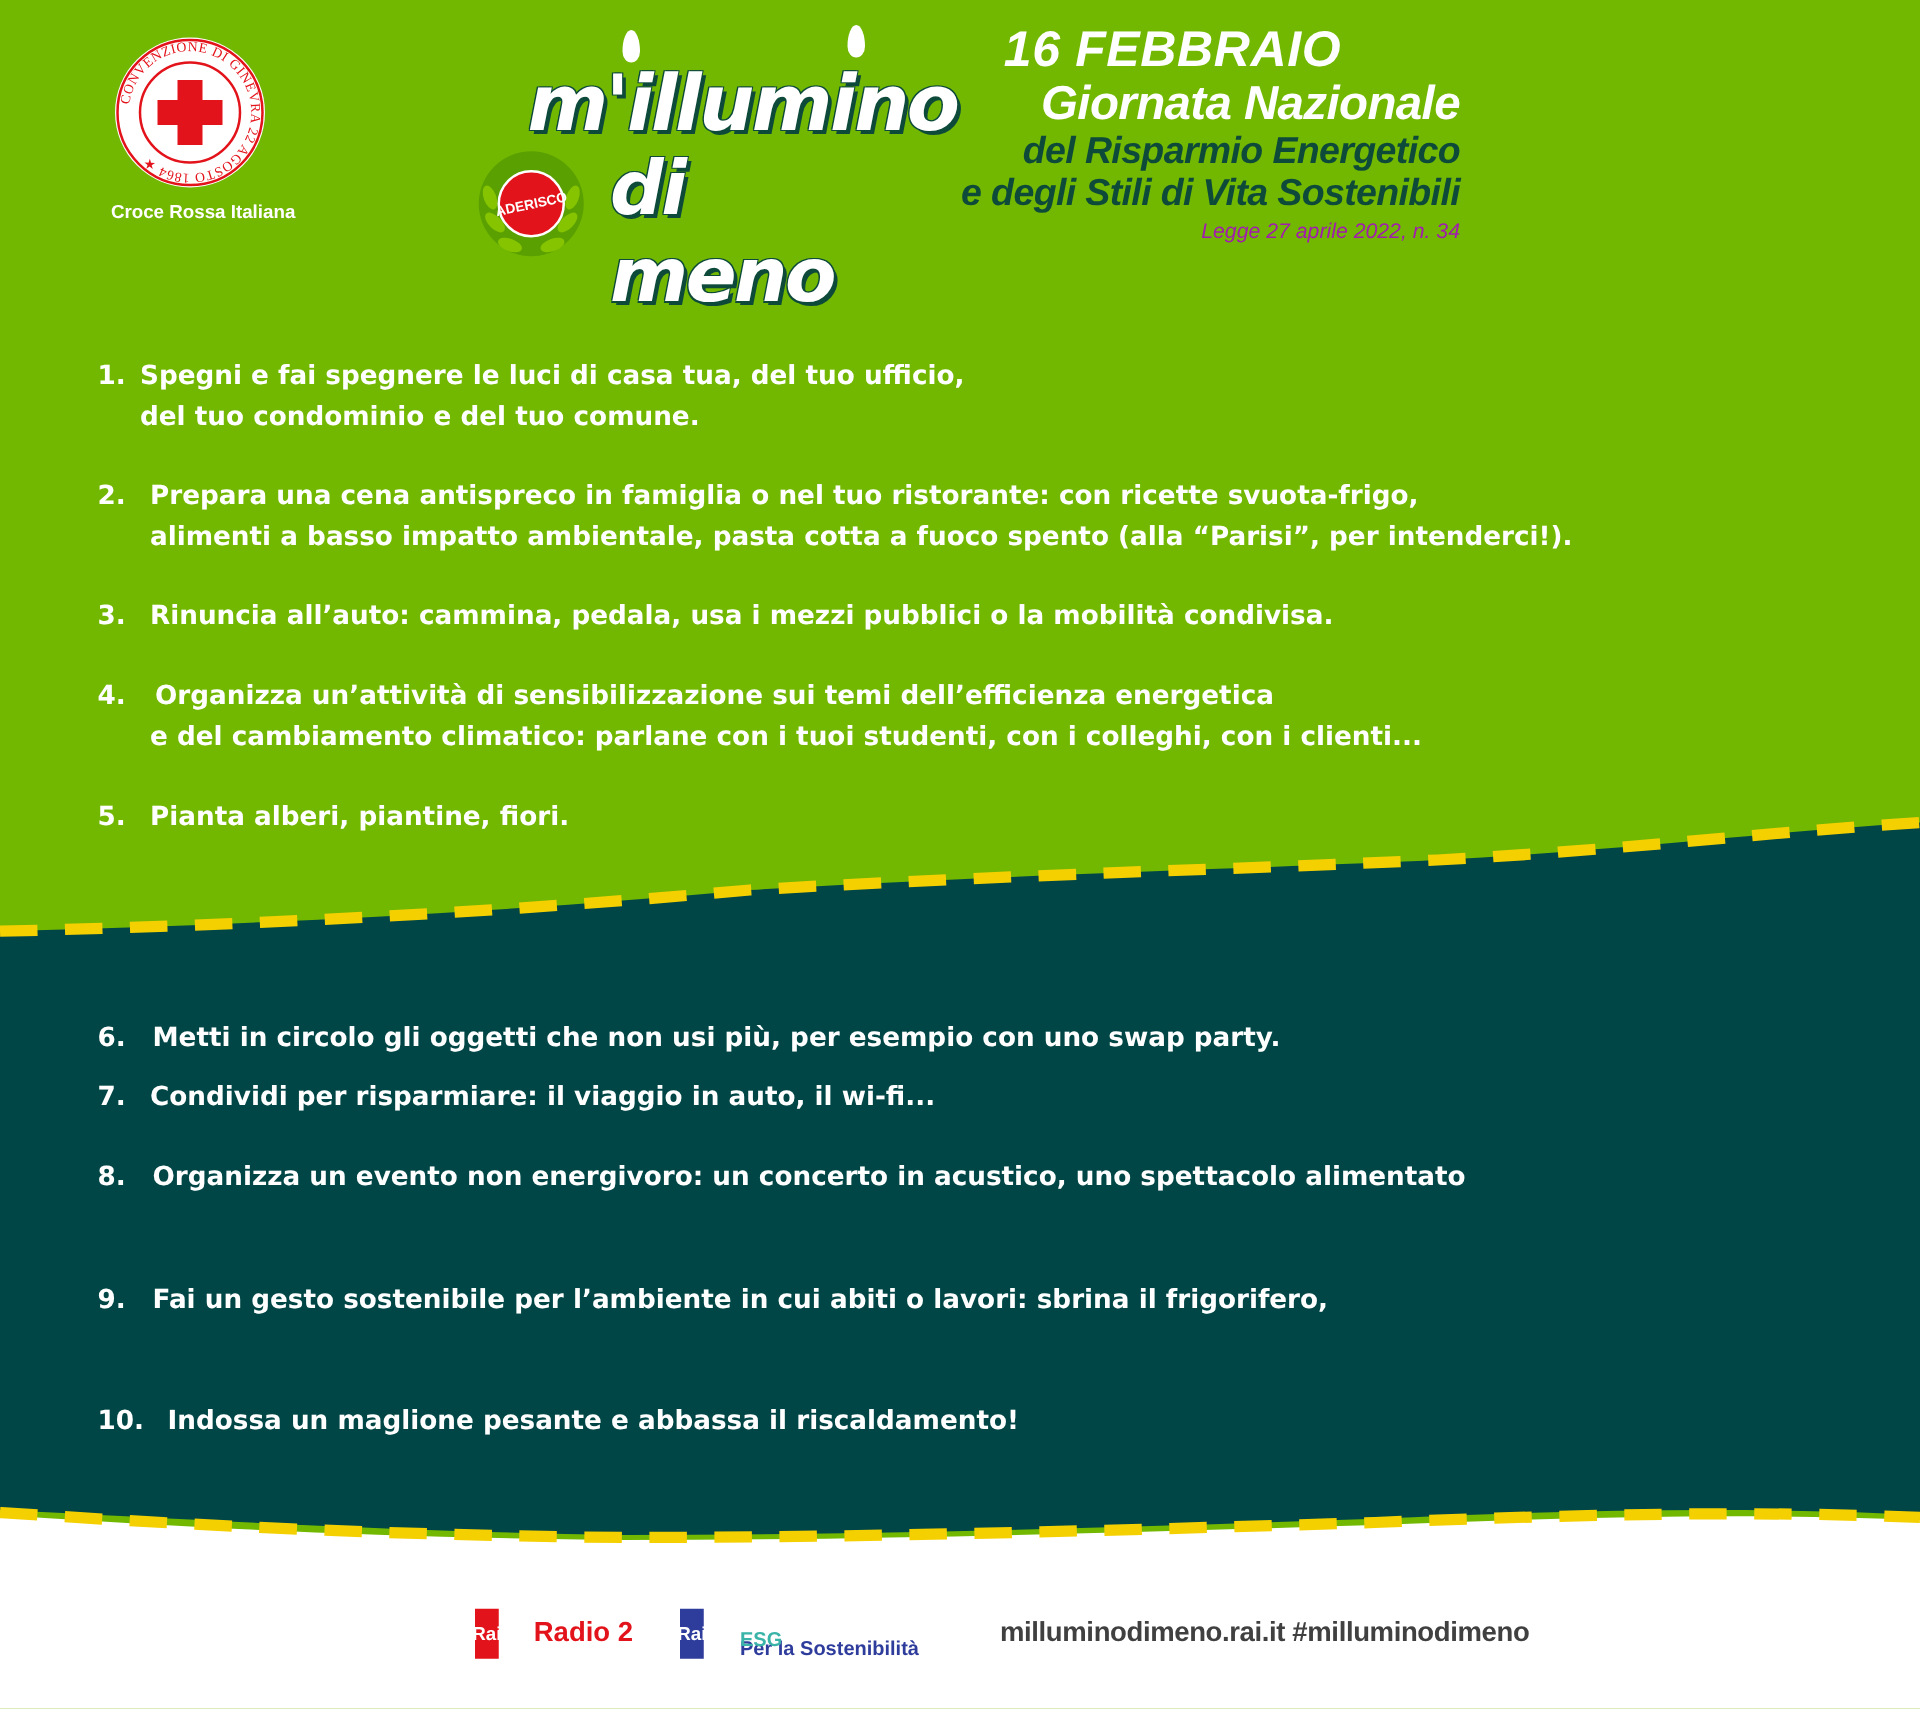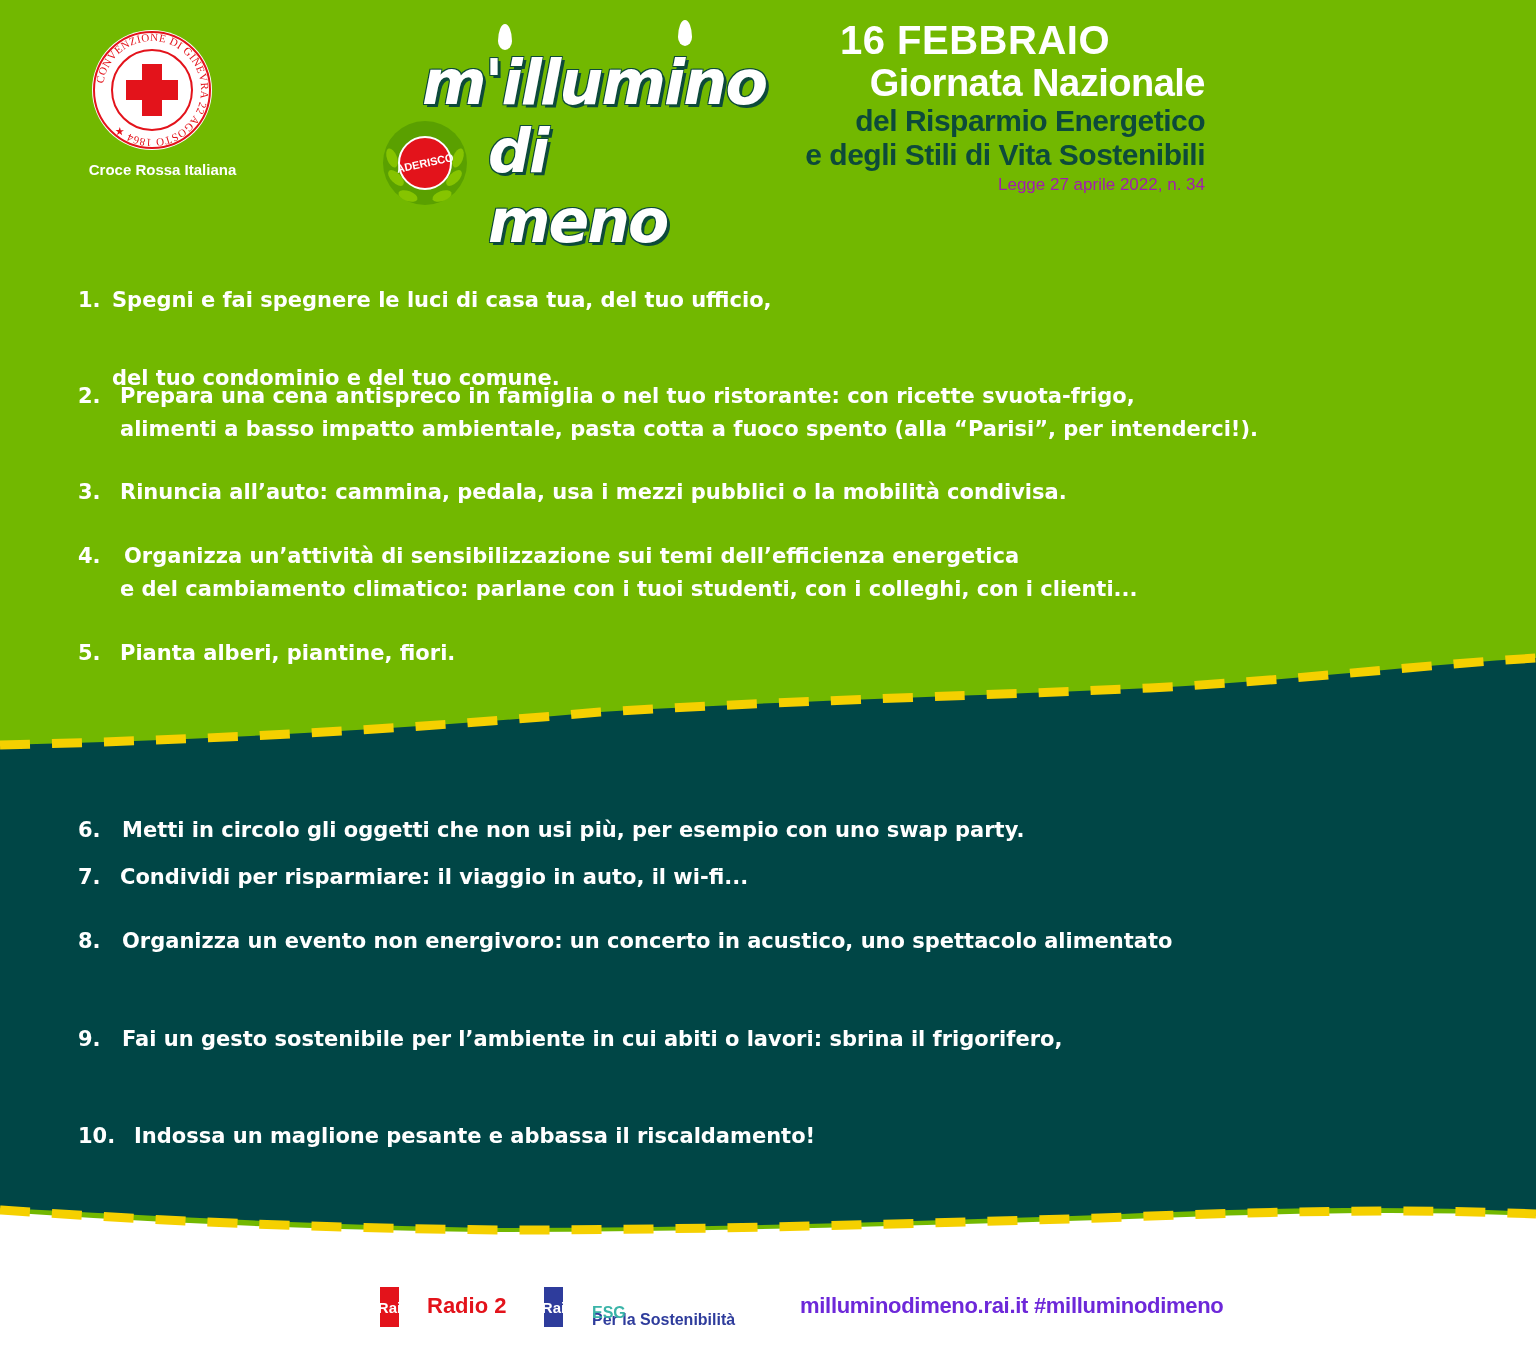--- a/index.html
+++ b/index.html
@@ -19,21 +19,21 @@
     .campaign-logo { position: absolute; left: 380px; top: 18px; width: 340px; height: 190px; }
     .campaign-line1 { position: absolute; left: 42px; top: 28px; font-family: "DejaVu Sans", sans-serif;
       font-weight: bold; font-size: 62px; color: #ffffff; letter-spacing: -2px;
       text-shadow: 3px 3px 0 #0d4a3a, -1px -1px 0 #0d4a3a, 1px -1px 0 #0d4a3a, -1px 1px 0 #0d4a3a; font-style: italic; }
     .campaign-line2 { position: absolute; left: 108px; top: 98px; font-family: "DejaVu Sans", sans-serif;
       font-weight: bold; font-size: 60px; color: #ffffff; letter-spacing: -2px;
       text-shadow: 3px 3px 0 #0d4a3a, -1px -1px 0 #0d4a3a, 1px -1px 0 #0d4a3a, -1px 1px 0 #0d4a3a; font-style: italic; }
     .flame { position: absolute; width: 14px; height: 26px; background: #ffffff; border-radius: 50% 50% 50% 50% / 65% 65% 35% 35%; }
     .aderisco-badge { position: absolute; left: 0; top: 100px; width: 90px; height: 90px; }
 
-    .event-block { position: absolute; left: 745px; top: 18px; width: 460px; text-align: right; }
+    .event-block { position: absolute; left: 708px; top: 18px; width: 460px; text-align: right; font-style: italic; }
     .event-date { font-family: "Liberation Sans", sans-serif; font-weight: bold; font-size: 40px; color: #ffffff;
       text-align: center; width: 460px; line-height: 44px; letter-spacing: 0.5px; }
     .event-title { font-family: "Liberation Sans", sans-serif; font-weight: bold; font-size: 38px; color: #ffffff;
       line-height: 42px; letter-spacing: -0.5px; }
     .event-sub { font-family: "Liberation Sans", sans-serif; font-weight: bold; font-size: 30px; color: #0d4a3a;
       line-height: 34px; letter-spacing: -0.5px; }
     .event-law { font-family: "Liberation Sans", sans-serif; font-size: 17px; color: #a21caf; line-height: 26px; }
 
     
     .tips { position: absolute; left: 78px; top: 0; width: 1440px; }
@@ -46,21 +46,21 @@
     .footer { position: absolute; left: 380px; top: 1283px; height: 50px; width: 860px; }
     .rai-box { position: absolute; top: 4px; width: 19px; height: 40px; display: flex; align-items: center; justify-content: center;
       font-family: "Liberation Sans", sans-serif; font-weight: bold; font-size: 15px; color: #ffffff; }
     .radio2-text { position: absolute; left: 47px; top: 10px; font-family: "Liberation Sans", sans-serif; font-weight: bold;
       font-size: 22px; color: #e3131b; }
     .sost-text1 { position: absolute; left: 212px; top: 2px; font-family: "Liberation Sans", sans-serif; font-weight: bold;
       font-size: 16px; color: #2e3c9c; margin-top: 26px; }
     .sost-text2 { position: absolute; left: 212px; top: 21px; font-family: "Liberation Sans", sans-serif; font-weight: bold;
       font-size: 16px; color: #3ab4a8; }
     .site-text { position: absolute; left: 420px; top: 10px; font-family: "Liberation Sans", sans-serif; font-weight: bold;
-      font-size: 22px; color: #6d28d9; letter-spacing: -0.3px; white-space: nowrap; }
+      font-size: 22px; color: #404040; letter-spacing: -0.3px; white-space: nowrap; }
   </style>
 </head>
 <body>
 
 <div class="poster">
 
   <svg class="bg-svg" viewBox="0 0 1536 1367" xmlns="http://www.w3.org/2000/svg">
     <rect x="0" y="0" width="1536" height="1367" fill="#72b800"></rect>
 
     <path d="M0,745 C200,740 400,730 600,712 C800,700 1000,695 1150,688 C1300,680 1420,665 1536,658 L1536,1212 C1400,1205 1250,1208 1100,1215 C900,1222 700,1228 500,1228 C300,1225 150,1215 0,1208 Z" fill="#004646"></path>
@@ -112,21 +112,21 @@
     <div class="event-date">16 FEBBRAIO</div>
     <div class="event-title">Giornata Nazionale</div>
     <div class="event-sub">del Risparmio Energetico</div>
     <div class="event-sub">e degli Stili di Vita Sostenibili</div>
     <div class="event-law">Legge 27 aprile 2022, n. 34</div>
   </div>
 
   <div class="tips">
     <div class="tip" style="top:284px;">
       <span class="num" style="width:34px;">1.</span><span>Spegni e fai spegnere le luci di casa tua, del tuo ufficio,</span>
-      <span class="line2" style="padding-left:34px;margin-top:45px;">del tuo condominio e del tuo comune.</span>
+      <span class="line2" style="padding-left:34px;">del tuo condominio e del tuo comune.</span>
     </div>
     <div class="tip" style="top:380px;">
       <span class="num" style="width:42px;">2.</span><span>Prepara una cena antispreco in famiglia o nel tuo ristorante: con ricette svuota-frigo,</span>
       <span class="line2">alimenti a basso impatto ambientale, pasta cotta a fuoco spento (alla “Parisi”, per intenderci!).</span>
     </div>
     <div class="tip" style="top:476px;">
       <span class="num" style="width:42px;">3.</span><span>Rinuncia all’auto: cammina, pedala, usa i mezzi pubblici o la mobilità condivisa.</span>
     </div>
     <div class="tip" style="top:540px;">
       <span class="num" style="width:46px;">4.</span><span>Organizza un’attività di sensibilizzazione sui temi dell’efficienza energetica</span>

